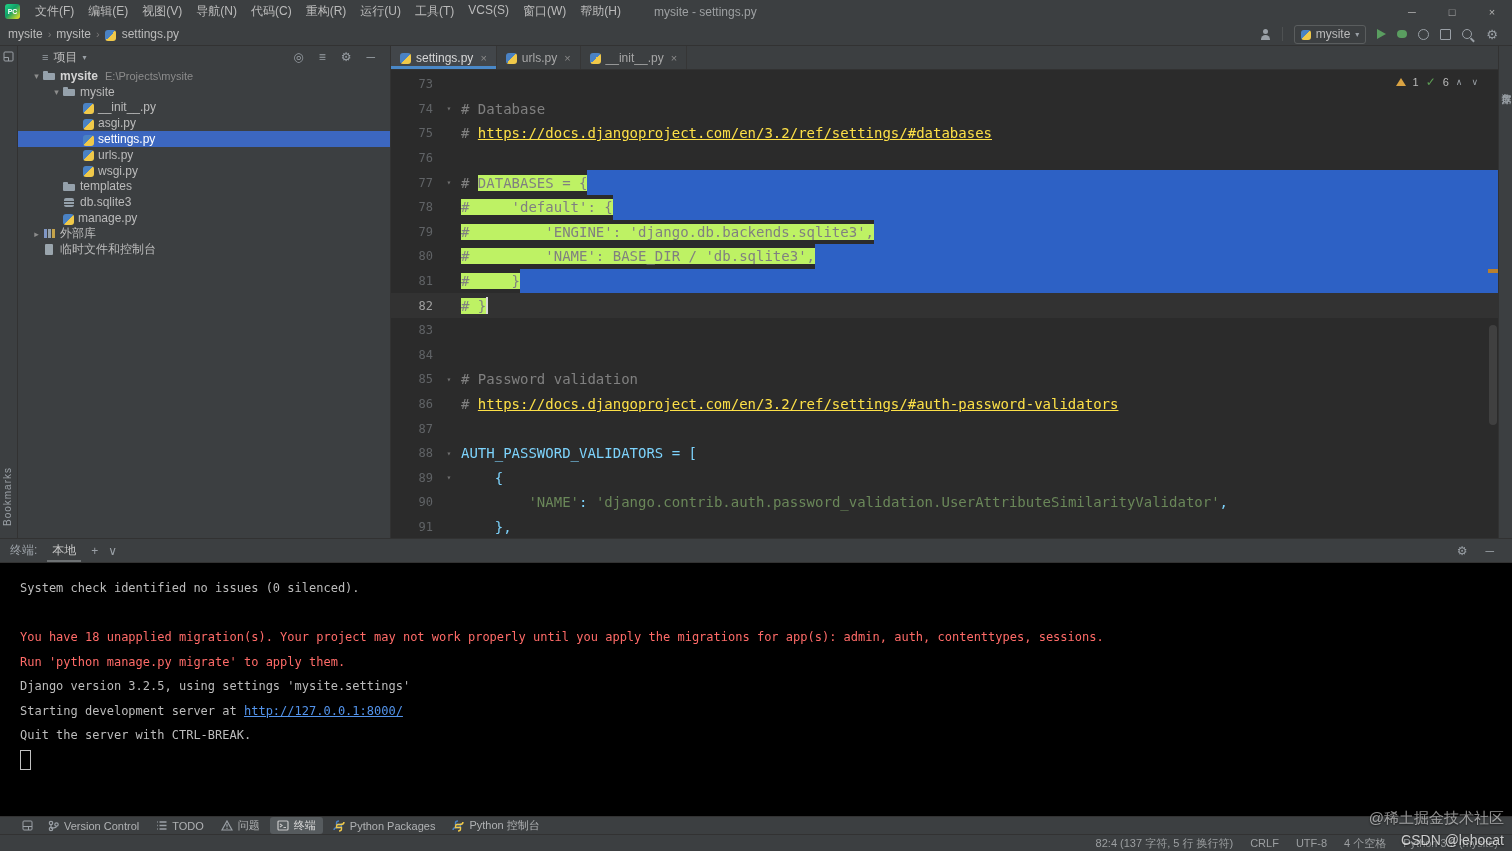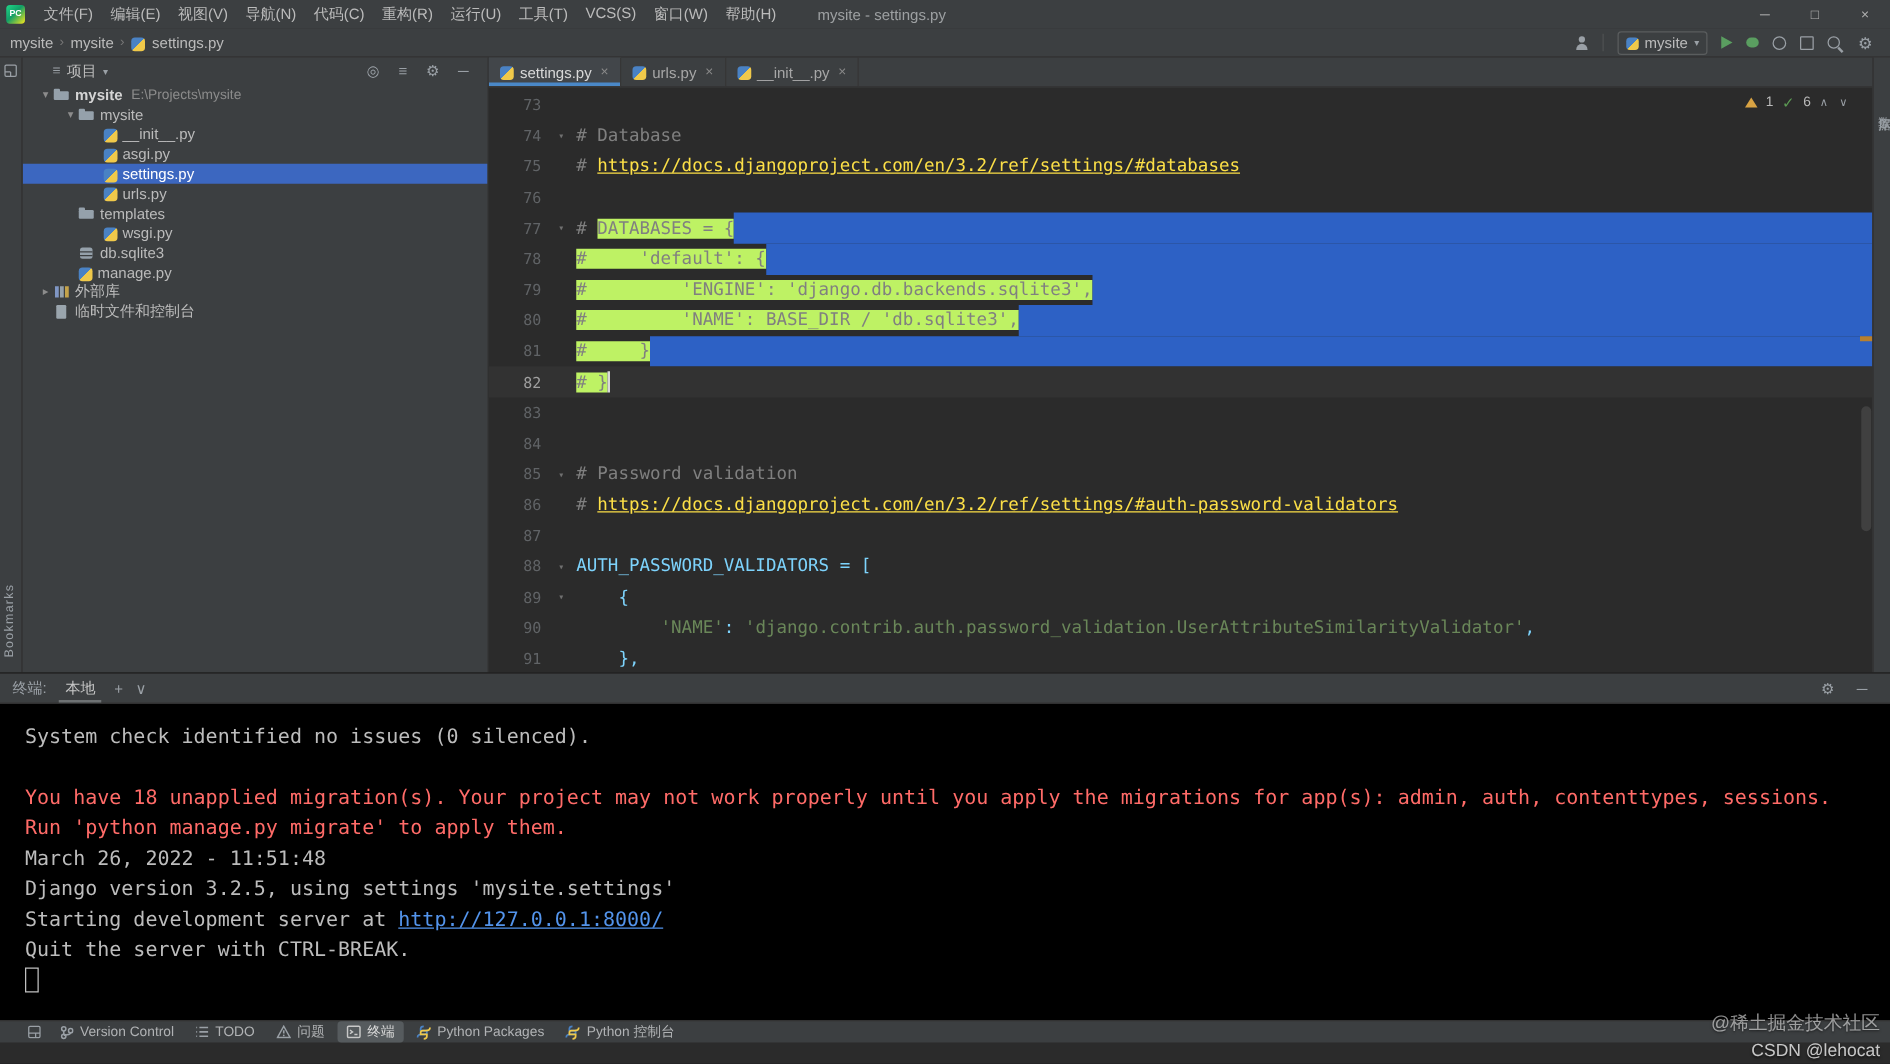--- a/index.html
+++ b/index.html
@@ -102,21 +102,21 @@
   .sb-mark{position:absolute;right:0;top:199px;width:10px;height:4px;background:#b8802f;}
   
   .terminal{position:absolute;top:538px;left:0;right:0;height:278px;background:#000000;border-top:1px solid #323232;
             display:flex;flex-direction:column;}
   .term-header{height:23px;background:#3c3f41;border-bottom:1px solid #323232;display:flex;align-items:center;
                padding:0 10px;gap:10px;flex:none;}
   .term-label{color:#9aa0a6;}
   .term-tab{color:#c8c8c8;border-bottom:2px solid #6e7274;padding:2px 5px 1px 5px;}
   .term-ic{color:#9aa0a6;font-size:12px;}
   .term-actions{margin-left:auto;display:flex;gap:18px;padding-right:8px;color:#9aa0a6;}
-  .console{flex:1;padding:13px 0 0 20px;font-family:"DejaVu Sans Mono","Liberation Mono",monospace;font-size:16px;
+  .console{flex:1;padding:13px 0 0 20px;font-family:"DejaVu Sans Mono","Liberation Mono",monospace;font-size:12px;
            overflow:hidden;}
   .term-line{height:24.5px;white-space:pre;display:flex;align-items:center;}
   .t-plain{color:#bcbcbc;} .t-red{color:#ff6b68;} .t-link{color:#5394ec;text-decoration:underline;}
   .term-cursor{width:9px;height:18px;border:1px solid #c0c0c0;display:inline-block;}
   
   .toolstripe{position:absolute;top:816px;left:0;right:0;height:18px;background:#3c3f41;border-top:1px solid #323232;
               display:flex;align-items:center;gap:3px;padding-left:17px;box-sizing:border-box;}
   .stripe-switch{display:flex;align-items:center;padding:0 5px;}
   .stripe-item{display:flex;align-items:center;gap:5px;padding:1px 7px;border-radius:3px;font-size:11px;color:#b0b2b4;height:15px;}
   .stripe-item.active{background:#565b5e;color:#d8d8d8;}
@@ -232,29 +232,29 @@
           <div class="tree-row selected" style="padding-left: 52px;">
             <span class="chev"></span>
             <span class="ic ic-python"></span>
             <span class="lbl">settings.py</span>
           </div>
           <div class="tree-row" style="padding-left: 52px;">
             <span class="chev"></span>
             <span class="ic ic-python"></span>
             <span class="lbl">urls.py</span>
           </div>
+          <div class="tree-row" style="padding-left: 52px;">
+            <span class="chev"></span>
+            <span class="ic ic-python"></span>
+            <span class="lbl">wsgi.py</span>
+          </div>
           <div class="tree-row" style="padding-left: 32px;">
             <span class="chev"></span>
             <span class="ic ic-folder"></span>
             <span class="lbl">templates</span>
-          </div>
-          <div class="tree-row" style="padding-left: 52px;">
-            <span class="chev"></span>
-            <span class="ic ic-python"></span>
-            <span class="lbl">wsgi.py</span>
           </div>
           <div class="tree-row" style="padding-left: 32px;">
             <span class="chev"></span>
             <span class="ic ic-db"></span>
             <span class="lbl">db.sqlite3</span>
           </div>
           <div class="tree-row" style="padding-left: 32px;">
             <span class="chev"></span>
             <span class="ic ic-python"></span>
             <span class="lbl">manage.py</span>
@@ -341,21 +341,20 @@
       <span class="term-actions">
         <span>⚙</span>
         <span>─</span>
       </span>
     </div>
     <div class="console" id="console">
         <div class="term-line"><span class="t-plain">System check identified no issues (0 silenced).</span></div>
         <div class="term-line"></div>
         <div class="term-line"><span class="t-red">You have 18 unapplied migration(s). Your project may not work properly until you apply the migrations for app(s): admin, auth, contenttypes, sessions.</span></div>
         <div class="term-line"><span class="t-red">Run 'python manage.py migrate' to apply them.</span></div>
-        <div class="term-line"><span class="t-plain">March 26, 2022 - 11:51:48</span></div>
         <div class="term-line"><span class="t-plain">Django version 3.2.5, using settings 'mysite.settings'</span></div>
         <div class="term-line"><span class="t-plain">Starting development server at </span><span class="t-link">http://127.0.0.1:8000/</span></div>
         <div class="term-line"><span class="t-plain">Quit the server with CTRL-BREAK.</span></div>
         <div class="term-line"><span class="term-cursor"></span></div>
       </div>
   </div>
 
   <div class="toolstripe">
     <span class="stripe-switch">
       <svg width="11" height="11" viewBox="0 0 11 11" fill="none" stroke="#9aa0a6">
@@ -402,19 +401,26 @@
     </div>
     <div class="stripe-item">
       <svg width="12" height="12" viewBox="0 0 12 12" fill="none">
           <path d="M6 1c-2 0-2.5.8-2.5 2v1.5h5V5.8c0 1-.6 1.7-1.7 1.7H4.2C2.6 7.5 1 8 1 10" stroke="#4a82c4" stroke-width="1.4"></path>
           <path d="M6 11c2 0 2.5-.8 2.5-2V7.5h-5V6.2c0-1 .6-1.7 1.7-1.7h2.6C9.4 4.5 11 4 11 2" stroke="#f0c94a" stroke-width="1.4"></path>
         </svg>
       <span>Python 控制台</span>
     </div>
   </div>
 
+  <div class="statusbar">
+    <span>82:4 (137 字符, 5 行 换行符)</span>
+    <span>CRLF</span>
+    <span>UTF-8</span>
+    <span>4 个空格</span>
+    <span>Python 3.9 (mysite)</span>
+  </div>
 
   <div class="watermark">
     <div class="wm1">@稀土掘金技术社区</div>
     <div class="wm2">CSDN @lehocat</div>
   </div>
 
 </div>
 
 </body></html>

